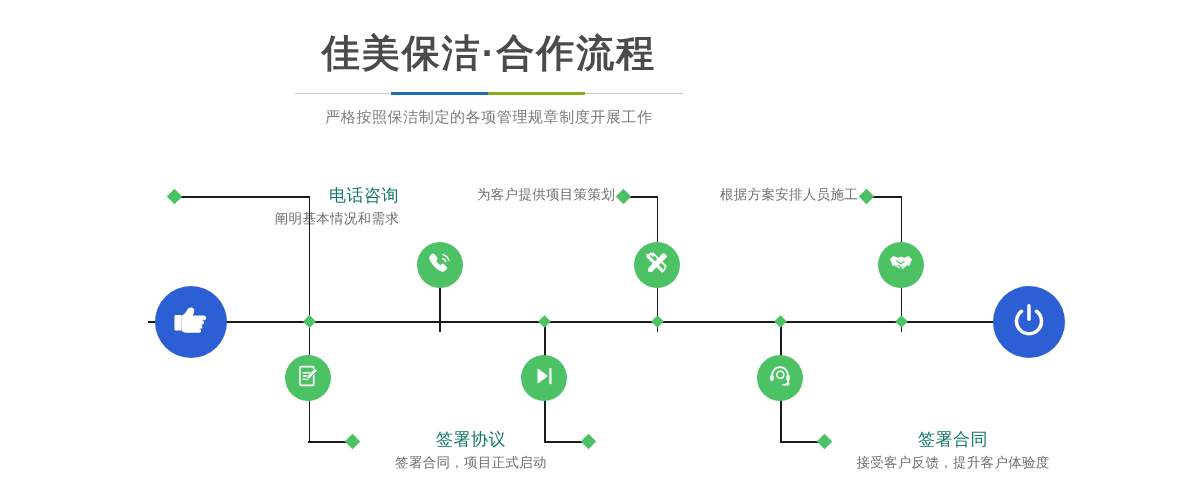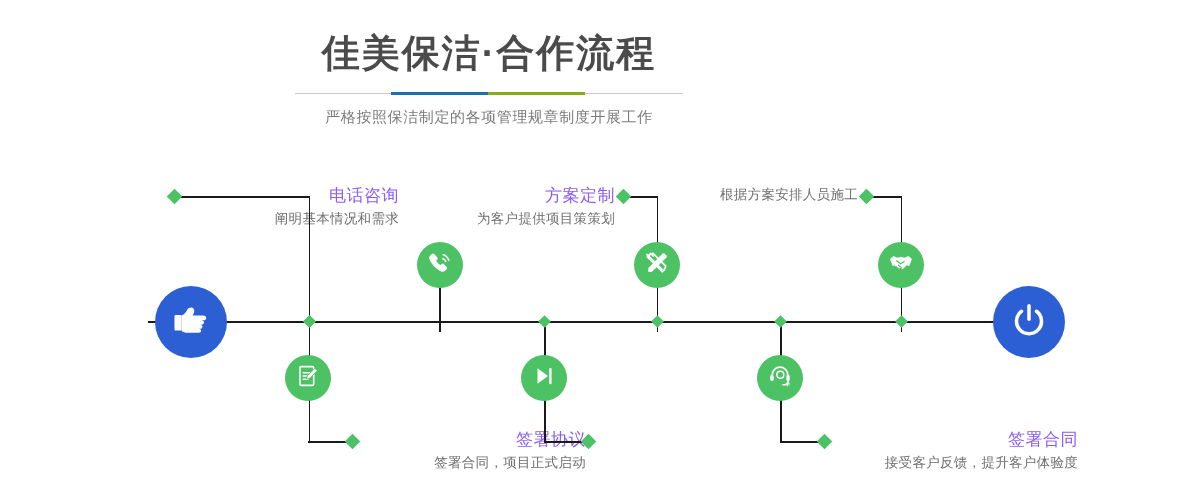--- a/index.html
+++ b/index.html
@@ -137,32 +137,32 @@
     transform: rotate(45deg);
     z-index: 2;
   }
 
   .label {
     position: absolute;
     white-space: nowrap;
   }
   .label .lbl-title {
     font-size: 17px;
-    color: #8b5cf6;
+    color: #0f766e;
     line-height: 24px;
     letter-spacing: 0.5px;
   }
   .label .lbl-sub {
     font-size: 13.5px;
     color: #6e6e6e;
     line-height: 22px;
     letter-spacing: 0.3px;
   }
   .label.up   { text-align: right; }
-  .label.down { text-align: right; }
+  .label.down { text-align: center; }
 </style>
 </head>
 <body>
 
 <div id="page">
 
   <div class="header">
     <div class="title">佳美保洁·合作流程</div>
     <div class="divider">
       <div class="rule"></div>
@@ -249,21 +249,20 @@
         </g>
         <path d="M24.5 5.2l2.3 2.3c.6.6.6 1.5 0 2.1L10.6 25.8c-.4.4-.9.6-1.4.5l-3.6-.5.6-3.6c.1-.5.3-1 .7-1.3L22.4 5.2c.6-.6 1.5-.6 2.1 0z" fill="#ffffff"></path>
         <path d="M8.5 4.8l3.2 3.2M5.2 8.1l3.2 3.2" stroke="#ffffff" stroke-width="1.8" stroke-linecap="round"></path>
         <path d="M4.6 6.3l17 17" stroke="#ffffff" stroke-width="2" stroke-linecap="round"></path>
       </svg>
     </span>
   </div>
   <div class="vline" style="left:656.5px; top:252px; height:80px;"></div>
 
   <div class="label up" style="left:455px; top:184px; width:160px;">
-    <div class="lbl-title">方案定制</div>
     <div class="lbl-sub">为客户提供项目策策划</div>
   </div>
 
   <div class="vline" style="left:544px; top:320px; height:122px;"></div>
   <div class="hline" style="left:544px; top:441px; width:45px;"></div>
   <div class="diamond" style="left:583px; top:436px;"></div>
 
   <div class="node" style="left:521px; top:355px;">
     <span>
       <svg width="26" height="26" viewBox="0 0 32 32" fill="#ffffff" xmlns="http://www.w3.org/2000/svg">

